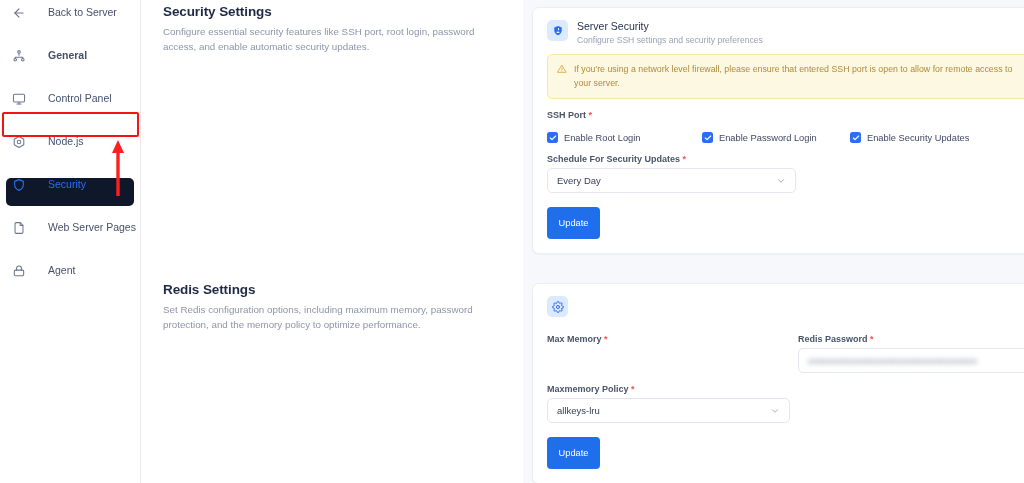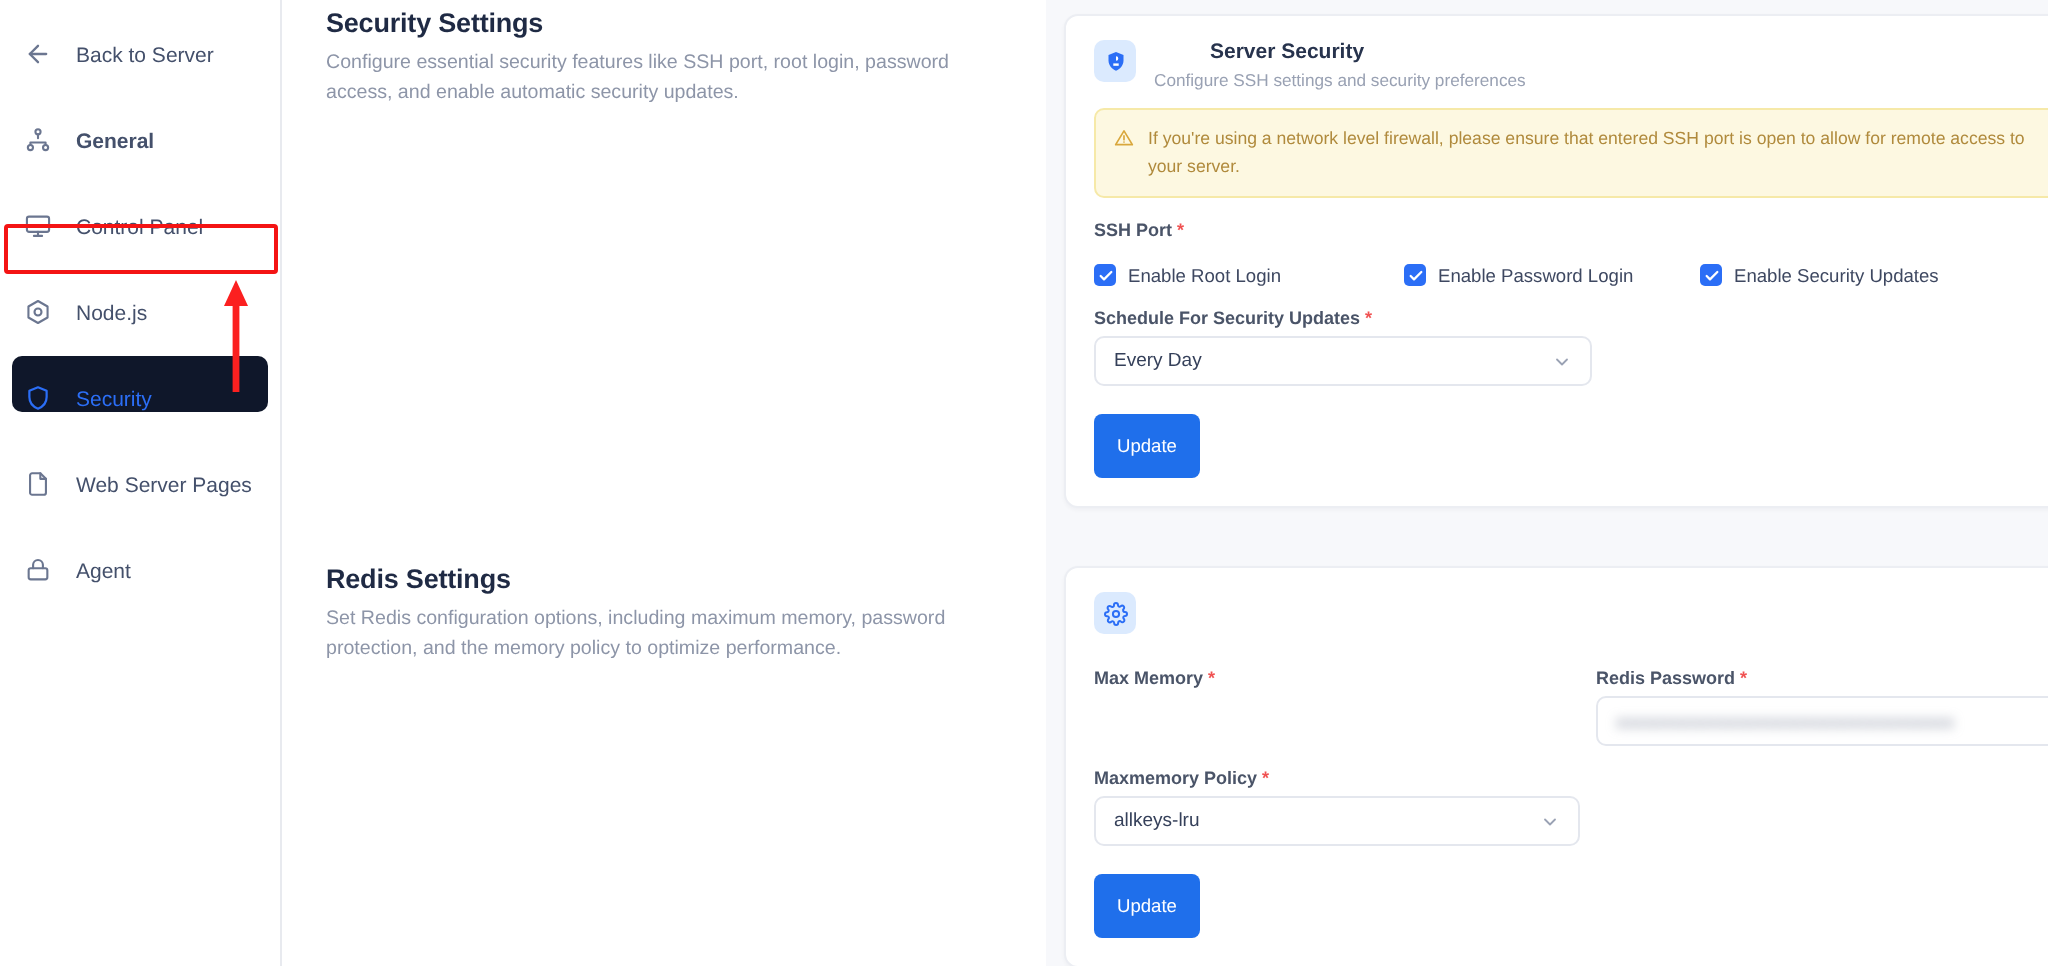--- a/index.html
+++ b/index.html
@@ -13,21 +13,21 @@
 
   
   .sidebar {
     width: 141px; height: 483px; flex: 0 0 141px;
     background: #ffffff;
     border-right: 1px solid #e8eaef;
     padding-top: 2px;
     position: relative;
   }
   .nav-item {
-    display: flex; align-items: flex-end; gap: 12px;
+    display: flex; align-items: flex-start; gap: 22px;
     height: 28px; margin: 12px 6px;
     padding: 0 6px;
     border-radius: 5px;
     color: #44506b;
     font-size: 10.5px;
     cursor: pointer;
     white-space: nowrap;
   }
   .nav-item + .nav-item { margin-top: 0; }
   .nav-item .ic { width: 14px; height: 14px; flex: 0 0 14px; display: block; color: #6b7690; }
@@ -85,21 +85,21 @@
     display: flex; align-items: flex-start; gap: 9px;
     padding: 12px 14px 9px 14px;
   }
   .card-badge {
     width: 21px; height: 21px; flex: 0 0 21px;
     background: #dbeafe; border-radius: 5px;
     display: flex; align-items: center; justify-content: center;
     color: #2b6ef6;
   }
   .card-badge svg { display: block; width: 12px; height: 12px; }
-  .card-title { font-size: 10.5px; font-weight: bold; color: #27334d; line-height: 1.2; margin-left: 28px; }
+  .card-title { font-size: 10.5px; font-weight: normal; color: #27334d; line-height: 1.2; }
   .card-sub { font-size: 8.6px; color: #99a1b3; margin-top: 2.5px; }
 
   .warn {
     margin: 0 14px 0 14px;
     background: #fdf8e1;
     border: 1px solid #f6e9a8;
     border-radius: 5px;
     padding: 7px 9px 8px 9px;
     display: flex; gap: 7px;
     color: #b08a3c;

